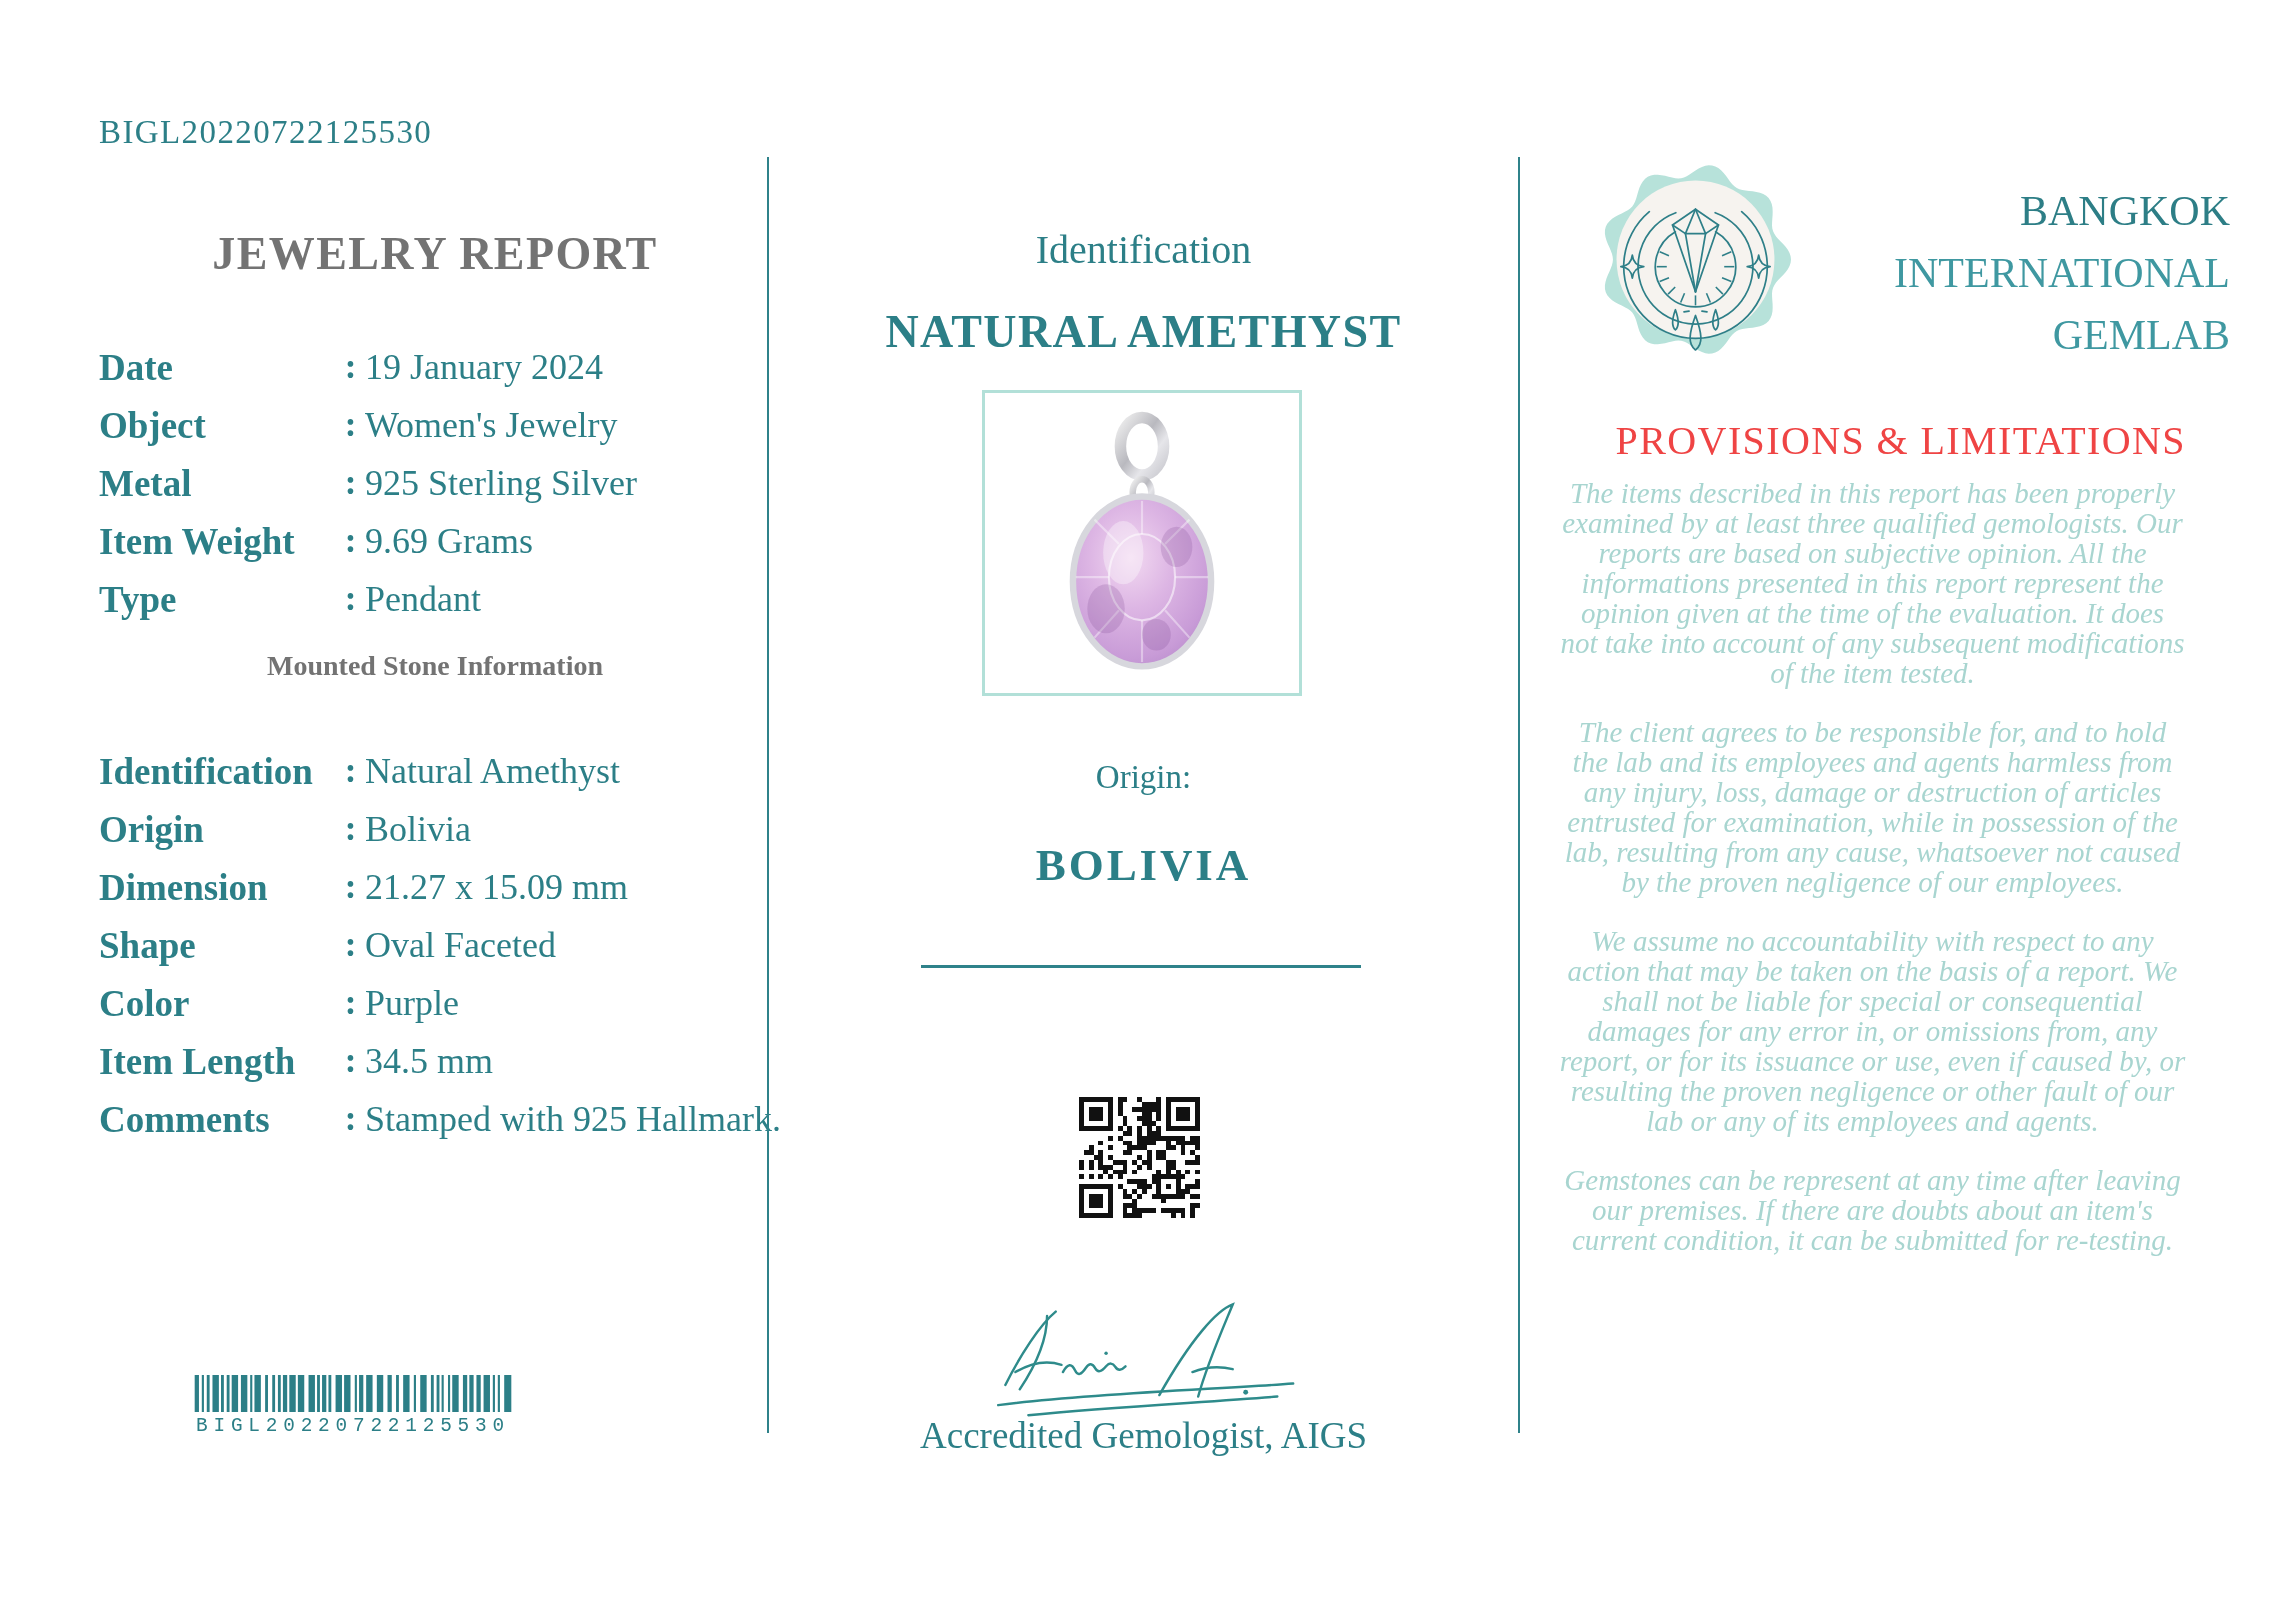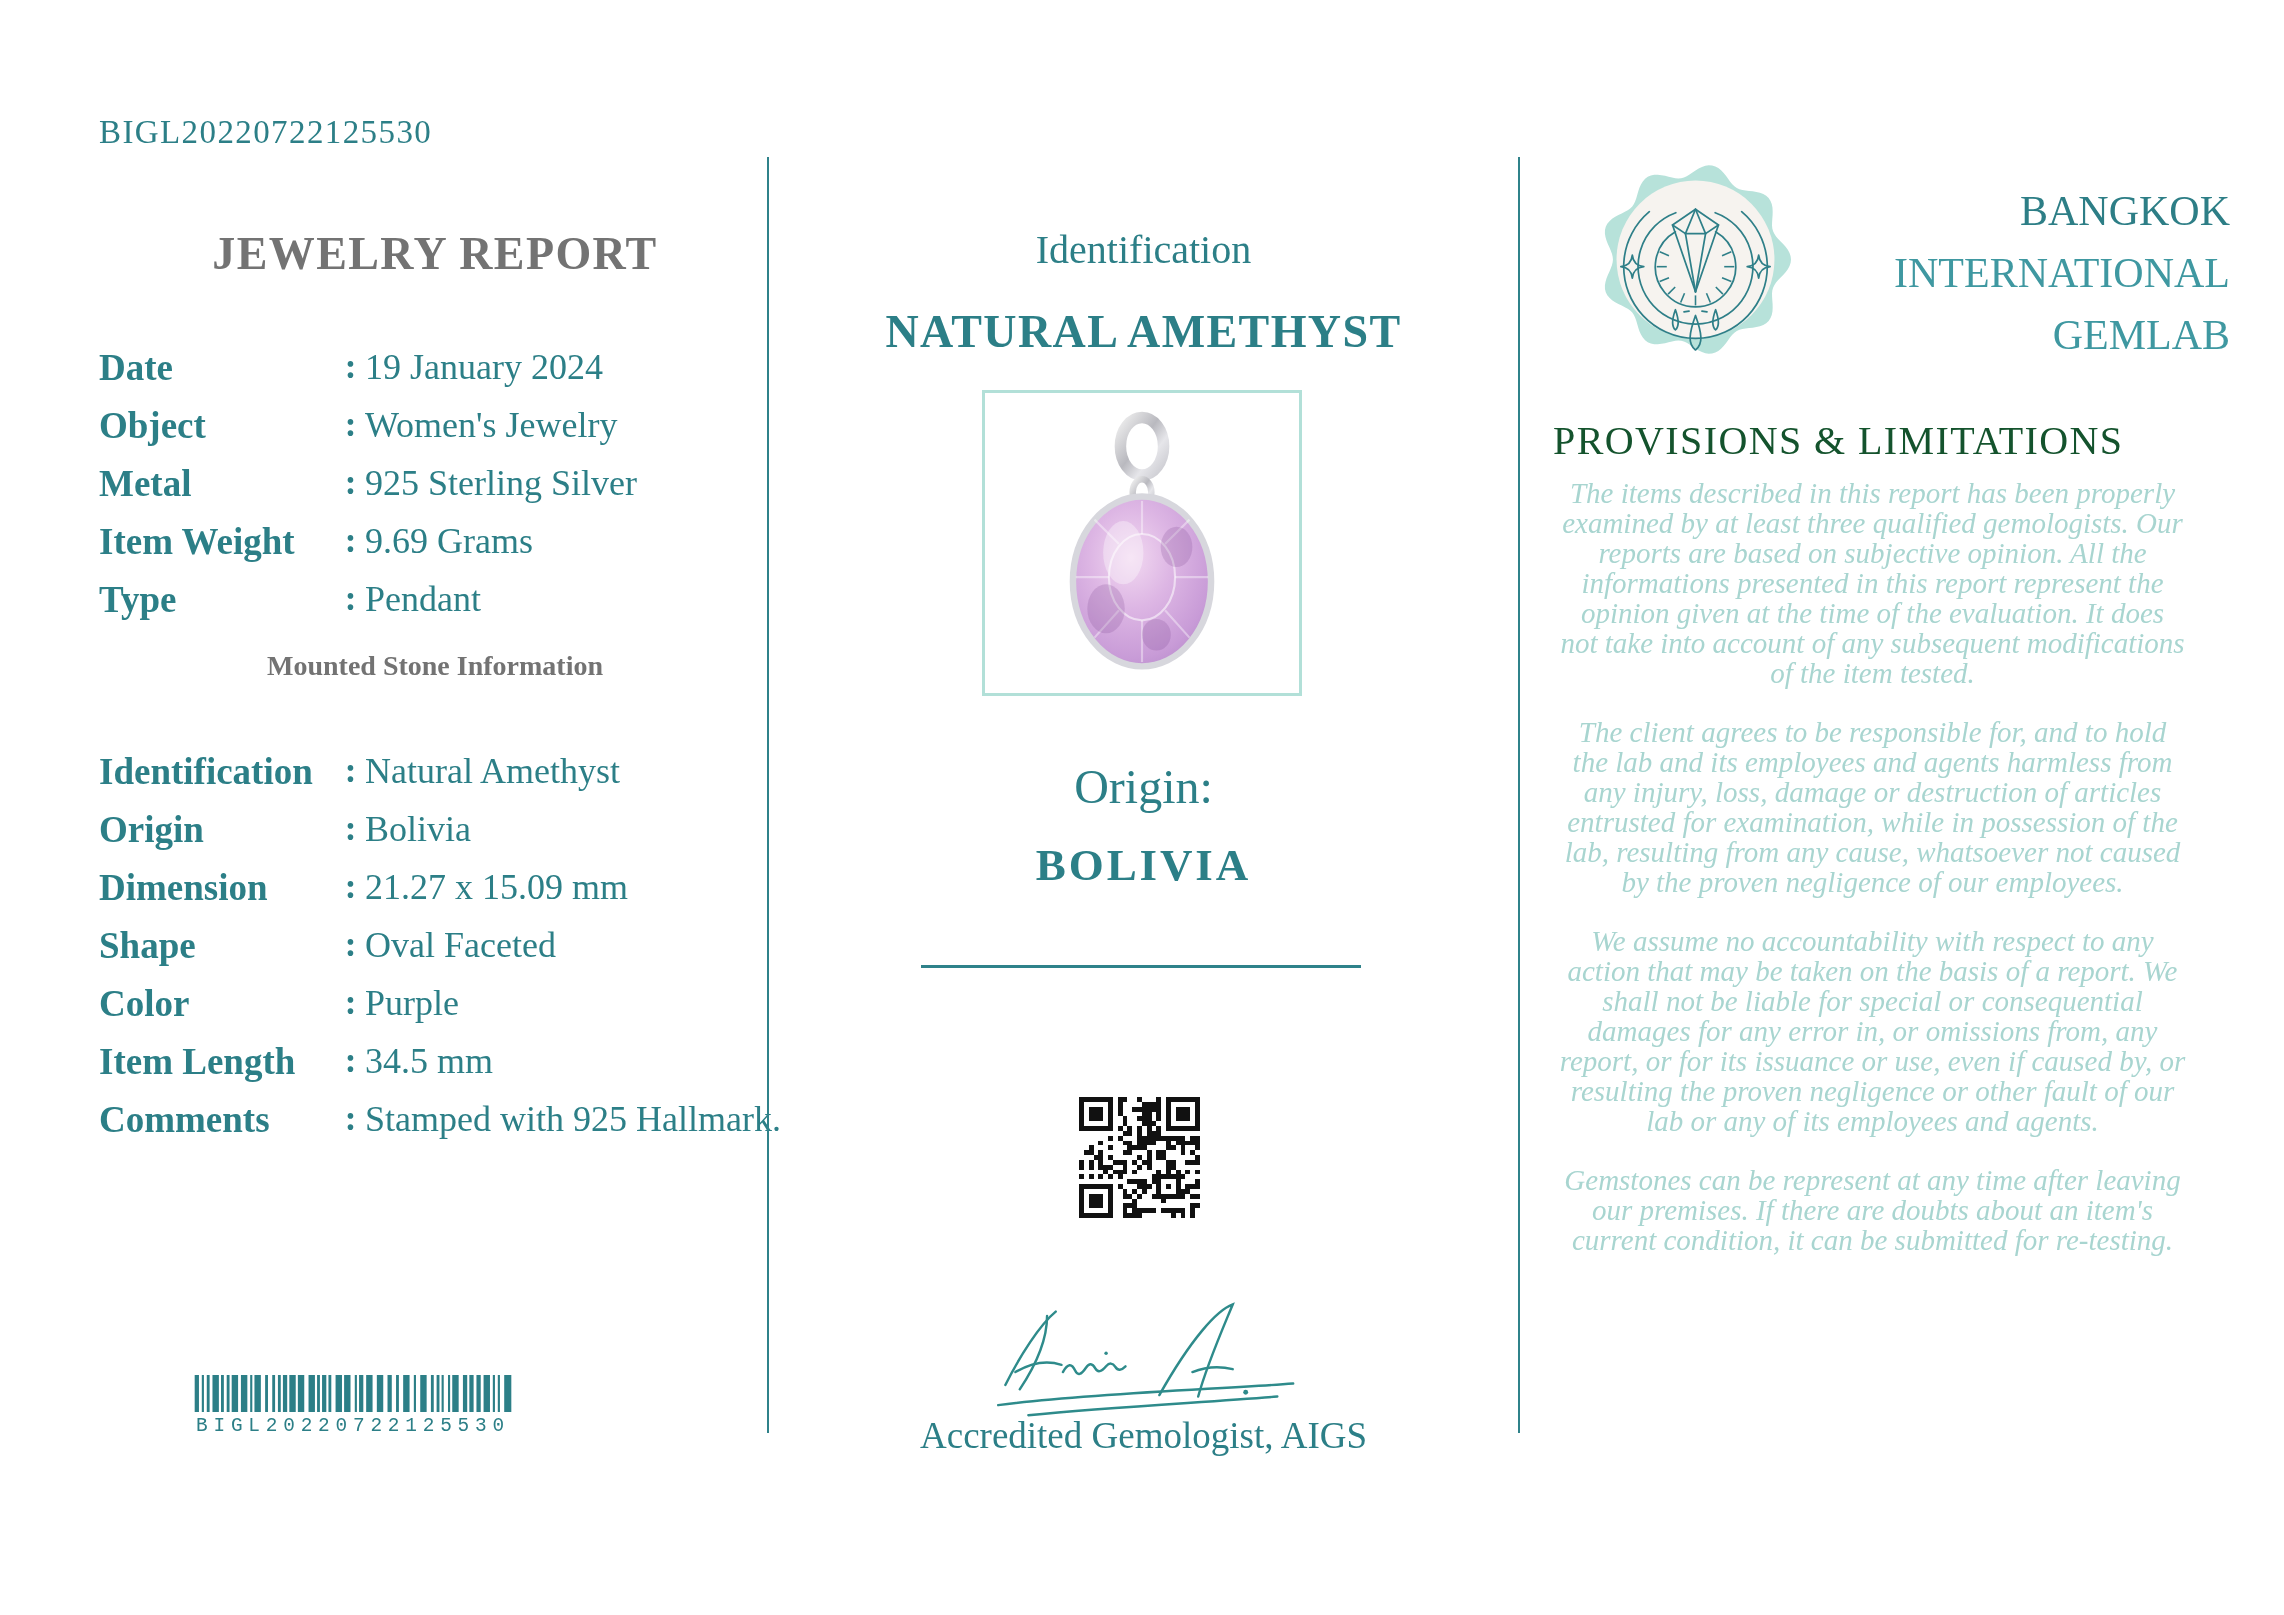--- a/index.html
+++ b/index.html
@@ -27,33 +27,33 @@
     letter-spacing:5.8px;color:#2c7f87;white-space:nowrap;}
   
   .divider{top:157px;width:2.2px;height:1276px;background:#2f828a;}
   .divider-left{left:767px;}
   .divider-right{left:1518px;}
   
   .mid{left:768px;width:751px;text-align:center;color:#2c7f87;}
   .mid-ident{top:226px;font-size:40px;}
   .mid-stone{top:305px;font-size:46px;font-weight:bold;letter-spacing:1.4px;}
   .photo-frame{left:982px;top:390px;width:314px;height:300px;border:3.6px solid #b2e0d8;background:#ffffff;}
-  .mid-origin-label{top:759px;font-size:48px;}
+  .mid-origin-label{top:759px;font-size:33px;}
   .mid-origin-value{top:839px;font-size:45px;font-weight:bold;letter-spacing:2.9px;}
   .mid-rule{left:921px;top:965px;width:440px;height:2.9px;background:#2f828a;}
   .qr-box{left:1079px;top:1097px;width:121px;height:121px;}
   .signature-box{left:978px;top:1287px;width:331px;height:137px;}
   .mid-credential{top:1414px;font-size:37px;}
   
   .logo-box{left:1595px;top:159px;width:201px;height:201px;}
   .lab-name{left:1827px;top:180px;width:403px;text-align:right;font-size:42px;line-height:62px;}
   .lab-name .ln0{color:#2d7e86;}
   .lab-name .ln1,.lab-name .ln2{color:#3f98a1;}
-  .provisions-heading{left:1553px;top:417px;width:633px;text-align:left;
-    font-size:40px;letter-spacing:1.4px;color:#14532d;}
+  .provisions-heading{left:1553px;top:417px;width:633px;text-align:right;
+    font-size:40px;letter-spacing:1.4px;color:#ef4444;}
   .provisions-body{left:1559px;top:478px;width:627px;text-align:center;color:#a8d5d0;}
   .provisions-body p{margin:0 0 29px 0;font-style:italic;font-size:29px;line-height:30px;}
 </style>
 </head>
 <body>
 
 <div class="abs report-number">BIGL20220722125530</div>
 
 <div class="abs left-head-wrap jewelry-title">JEWELRY REPORT</div>
 

